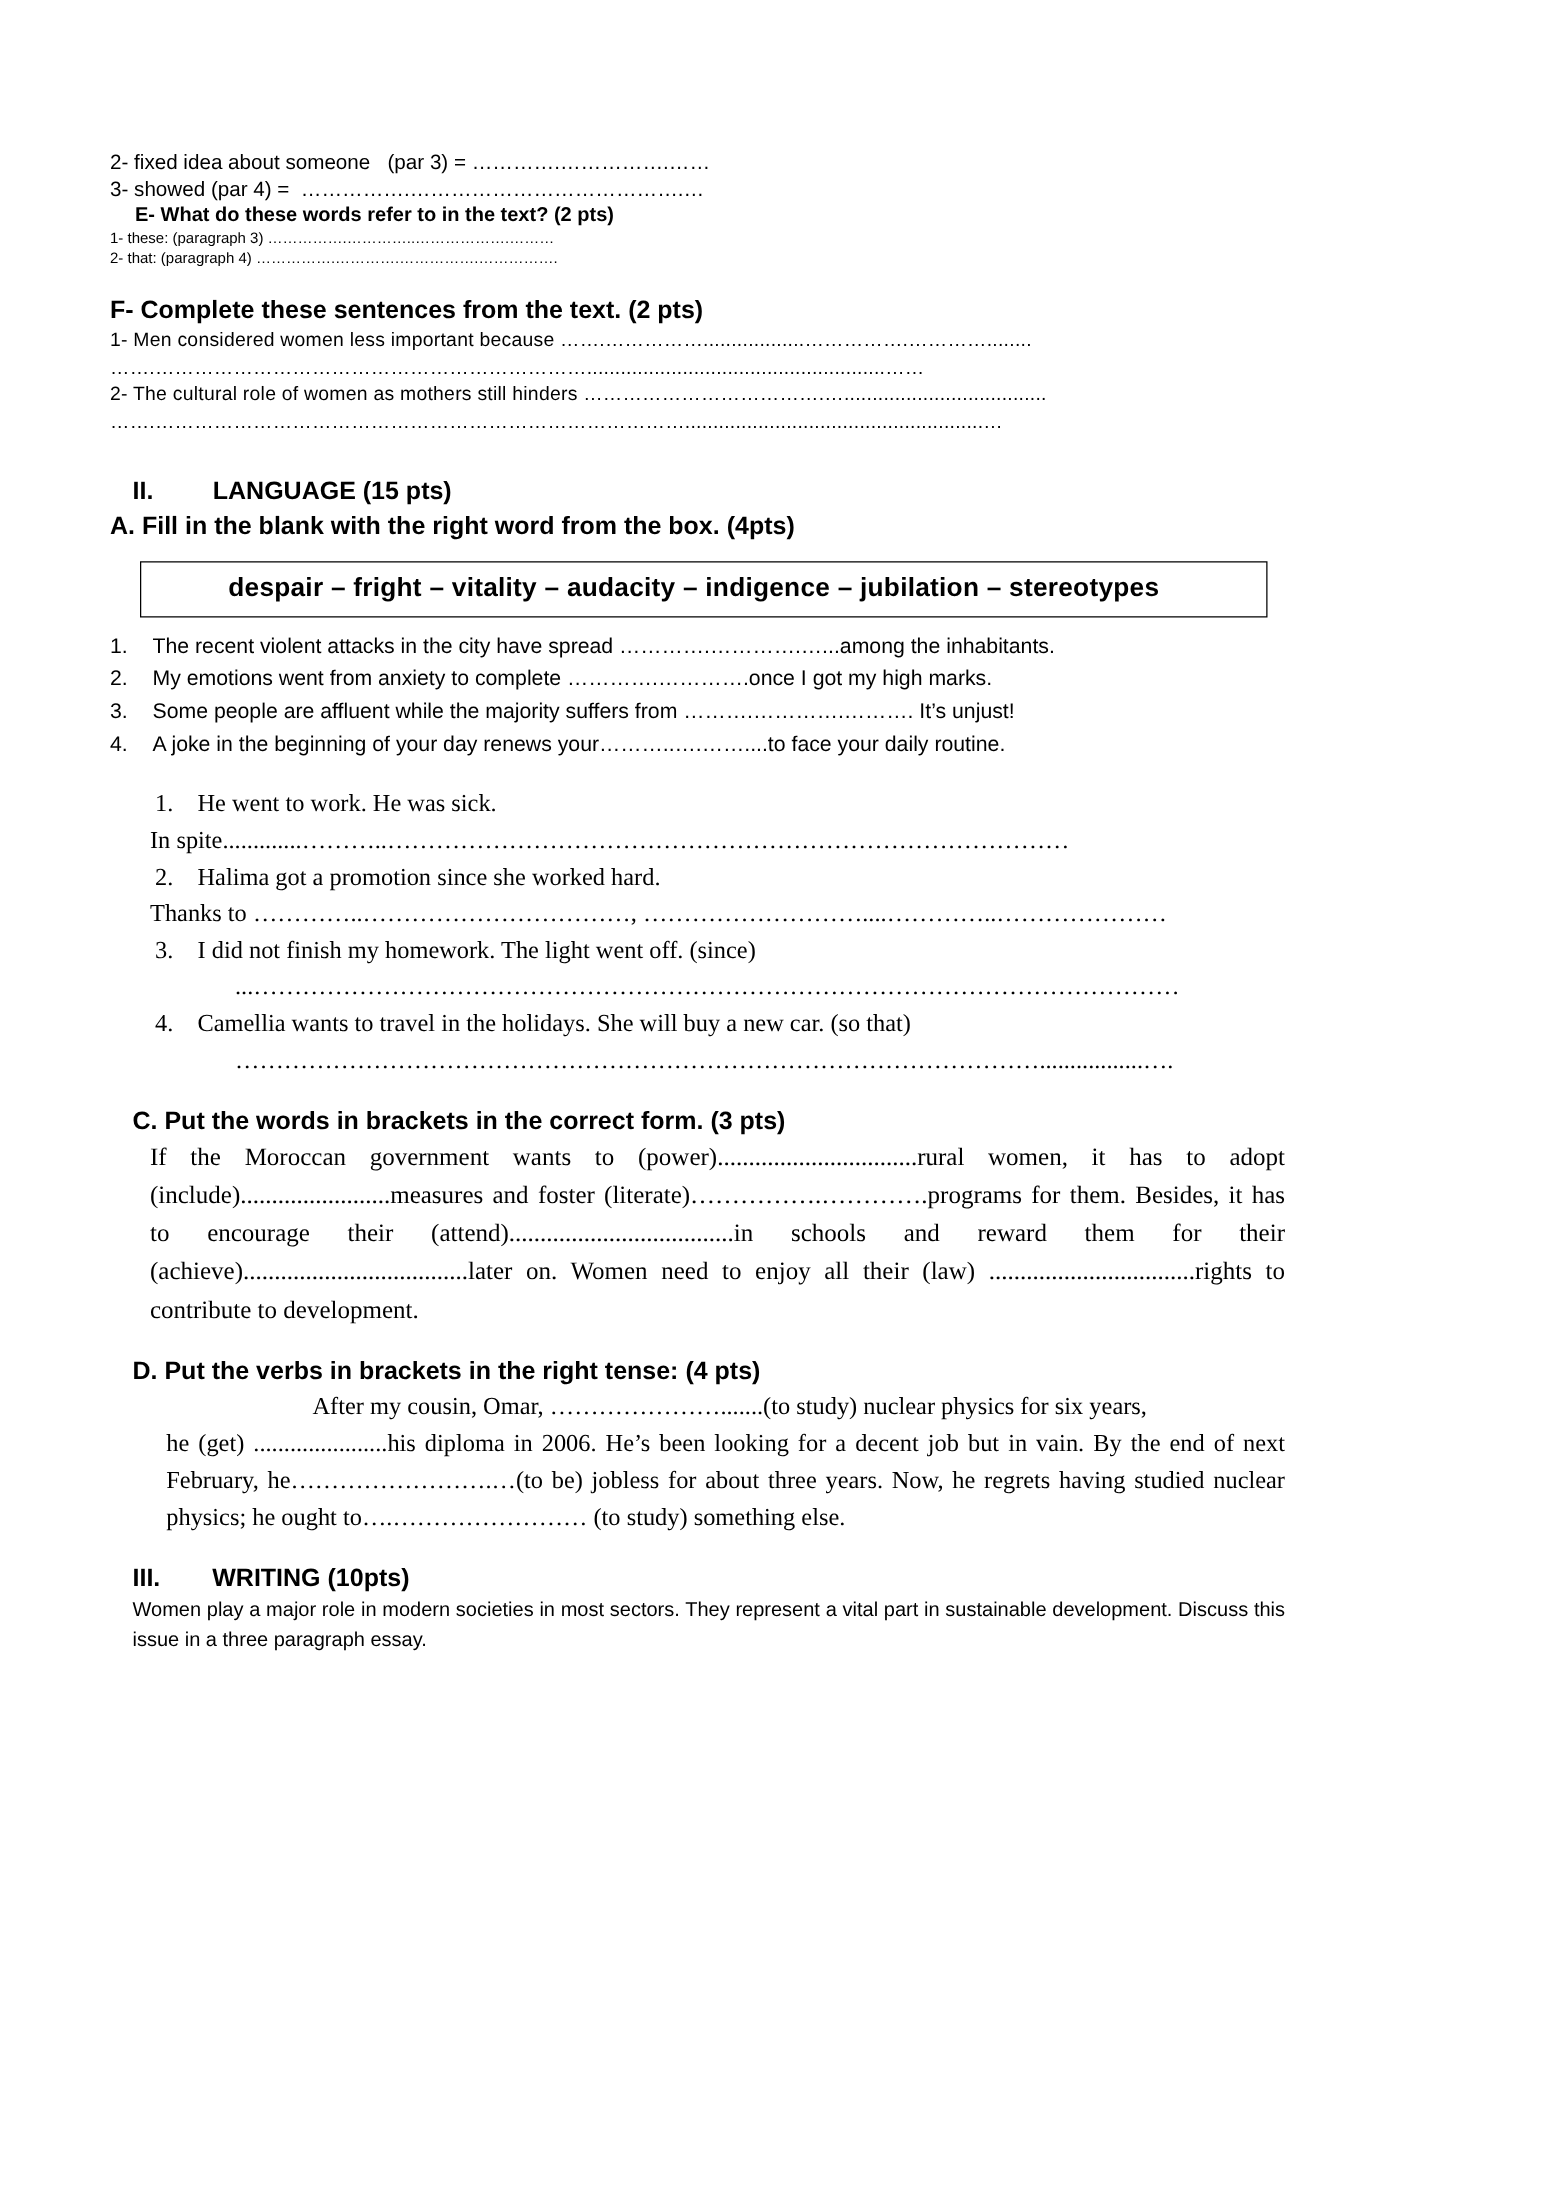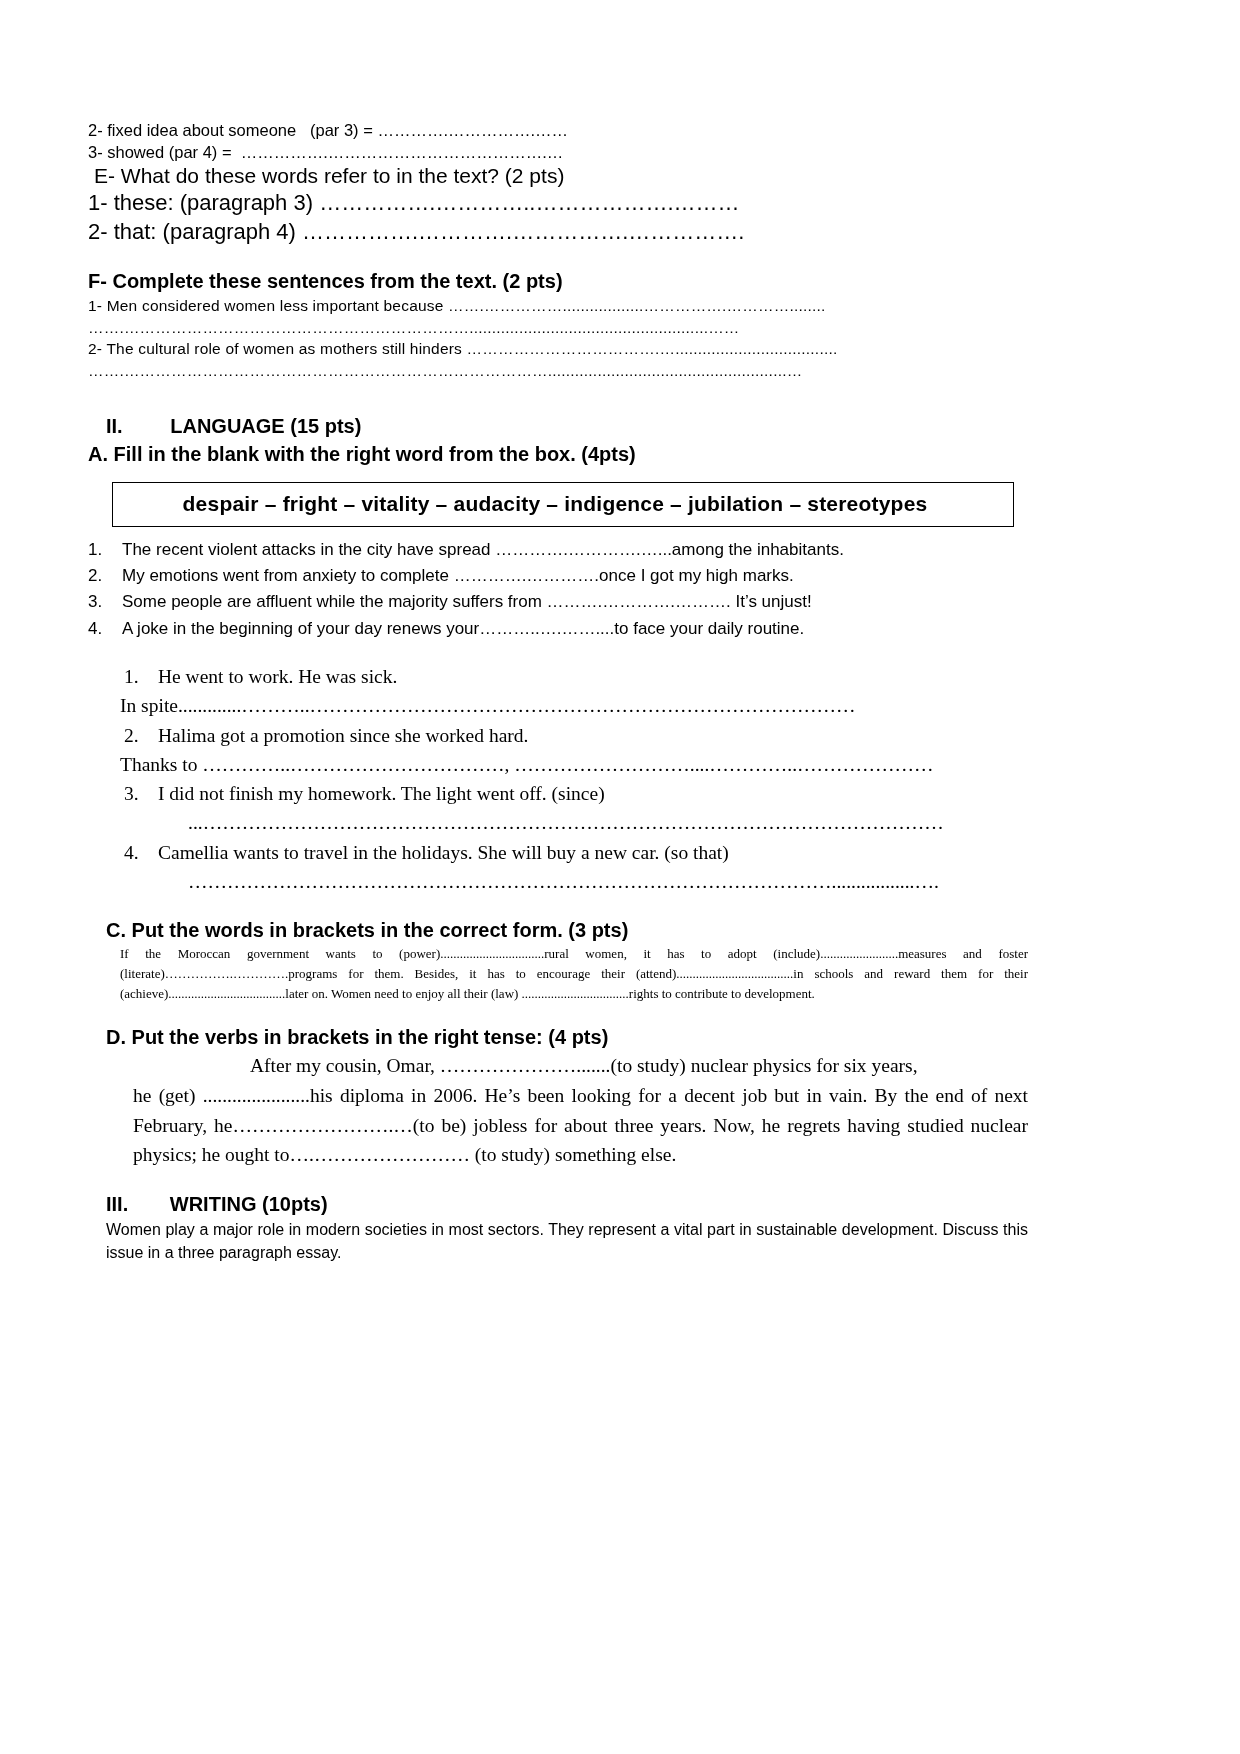--- a/index.html
+++ b/index.html
@@ -31,26 +31,26 @@
     font-weight: bold;
     font-size: 20px;
     line-height: 1.4;
   }
   .gap-sm { height: 10px; }
   .gap-md { height: 20px; }
   .gap-lg { height: 30px; }
 
   
   .sec-e-title {
-    font-weight: normal;
-    font-size: 21px;
-    margin-left: 6px;
+    font-weight: bold;
+    font-size: 16px;
+    margin-left: 20px;
   }
   .dots-line {
-    font-size: 22px;
+    font-size: 12px;
     line-height: 1.35;
   }
   .fill-line {
     font-size: 15.5px;
     line-height: 1.4;
     letter-spacing: .2px;
   }
 
   
   .wordbox {
@@ -97,21 +97,21 @@
     font-family: "Liberation Serif", serif;
     font-size: 19.5px;
     line-height: 1.5;
     margin-left: 100px;
   }
   .just {
     text-align: justify;
   }
   .para-serif {
     font-family: "Liberation Serif", serif;
-    font-size: 13px;
+    font-size: 20px;
     line-height: 1.52;
     text-align: justify;
     margin-left: 32px;
   }
   .para-serif-2 {
     font-family: "Liberation Serif", serif;
     font-size: 19.5px;
     line-height: 1.52;
     text-align: justify;
   }

